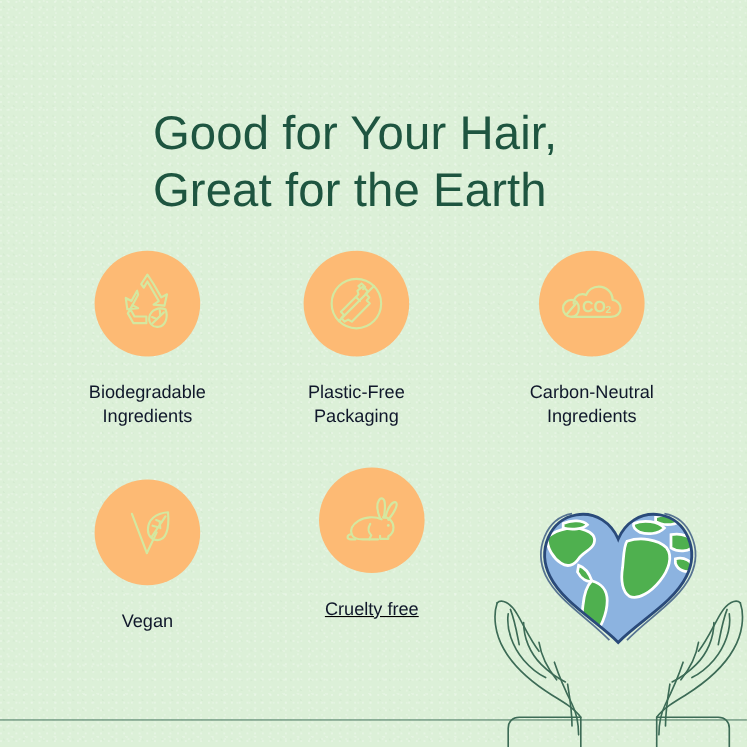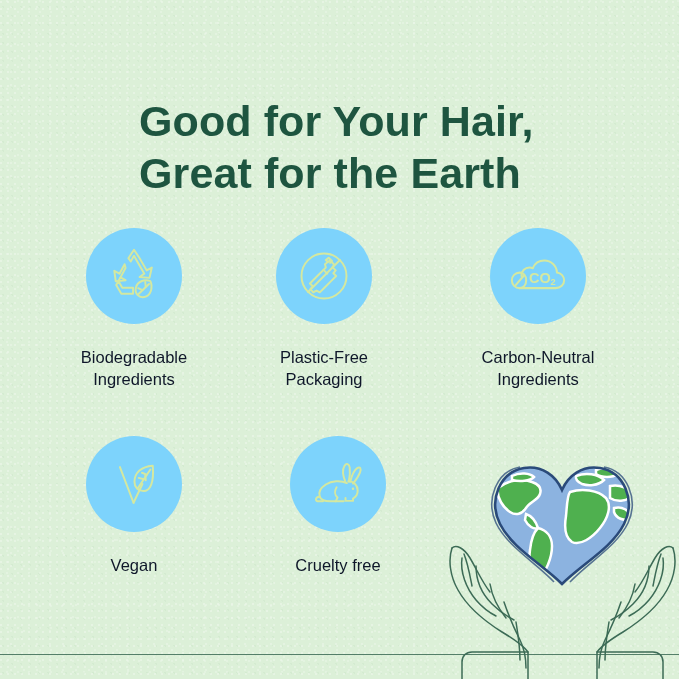--- a/index.html
+++ b/index.html
@@ -35,55 +35,55 @@
 
   
   #headline {
     position: absolute;
     left: 139px;
     top: 66px;
     width: 520px;
     color: #1e5540;
     font-size: 43px;
     line-height: 52px;
-    font-weight: 700;
+    font-weight: 400;
     letter-spacing: .1px;
     white-space: pre;
   }
 
   
   .badge {
     position: absolute;
     width: 168px;
     text-align: center;
   }
   .badge .disc {
     width: 96px;
     height: 96px;
     margin: 0 auto;
     border-radius: 50%;
-    background: #7dd3fc;
+    background: #fdba74;
     display: flex;
     align-items: center;
     justify-content: center;
   }
   .badge .disc svg { display: block; }
   .badge .caption {
     margin-top: 22px;
     color: #0f172a;
     font-size: 16.5px;
     line-height: 22px;
     white-space: pre-line;
   }
 
   #badge-0 { left: 50px;  top: 228px; }
   #badge-1 { left: 240px; top: 228px; }
   #badge-2 { left: 454px; top: 228px; }
   #badge-3 { left: 50px;  top: 436px; }
-  #badge-4 { left: 254px; top: 436px; }
+  #badge-4 { left: 254px; top: 425px; text-decoration: underline; }
 
   
   #earth-art {
     position: absolute;
     left: 446px;
     top: 436px;
     width: 233px;
     height: 243px;
   }
   #earth-art svg { display: block; }

